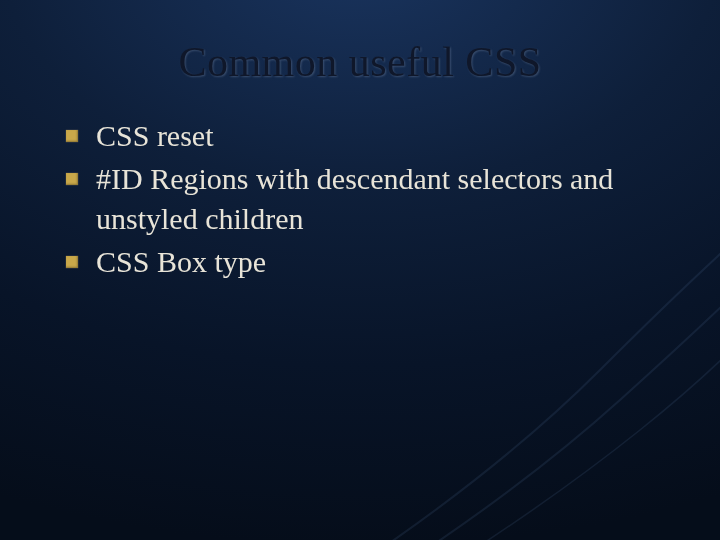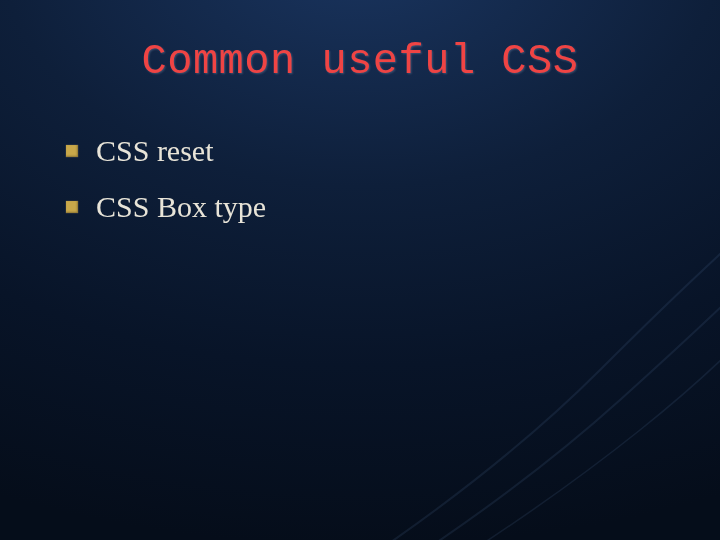--- a/index.html
+++ b/index.html
@@ -16,41 +16,39 @@
     bottom: -80px;
     width: 500px;
     height: 500px;
     opacity: 0.15;
     pointer-events: none;
   }
   .title {
     text-align: center;
     font-size: 42px;
     font-weight: 400;
-    color: #ef4444;
+    color: #0f172a;
     text-shadow: 1px 1px 2px rgba(120,140,170,0.4);
     padding-top: 38px;
     padding-bottom: 30px;
     letter-spacing: 0.5px;
-    font-family: Liberation Mono, monospace;
   }
   .content {
     padding: 0 50px 0 60px;
   }
   .bullet-list {
     list-style: none;
   }
   .bullet-item {
     position: relative;
     padding-left: 36px;
     font-size: 30px;
     line-height: 1.35;
     color: #e8e4d8;
     margin-bottom: 2px;
-    margin-top: 15px;
   }
   .bullet-item::before {
     content: "";
     position: absolute;
     left: 6px;
     top: 14px;
     width: 12px;
     height: 12px;
     background: #c9a84a;
     box-shadow: inset -1px -1px 2px rgba(0,0,0,0.3), 0 0 1px rgba(255,220,150,0.5);
@@ -63,15 +61,16 @@
   <path d="M 50 450 Q 200 350 300 250 T 480 80" stroke="#5a7ba8" stroke-width="2" fill="none"></path>
   <path d="M 80 460 Q 220 370 320 280 T 490 120" stroke="#5a7ba8" stroke-width="2" fill="none"></path>
   <path d="M 110 470 Q 240 390 340 310 T 495 160" stroke="#5a7ba8" stroke-width="1.5" fill="none"></path>
 </svg>
 
 <h1 class="title">Common useful CSS</h1>
 
 <div class="content">
   <ul class="bullet-list">
     <li class="bullet-item">CSS reset</li>
+    <li class="bullet-item">#ID Regions with descendant selectors and unstyled children</li>
     <li class="bullet-item">CSS Box type</li>
   </ul>
 </div>
 
 </body></html>

